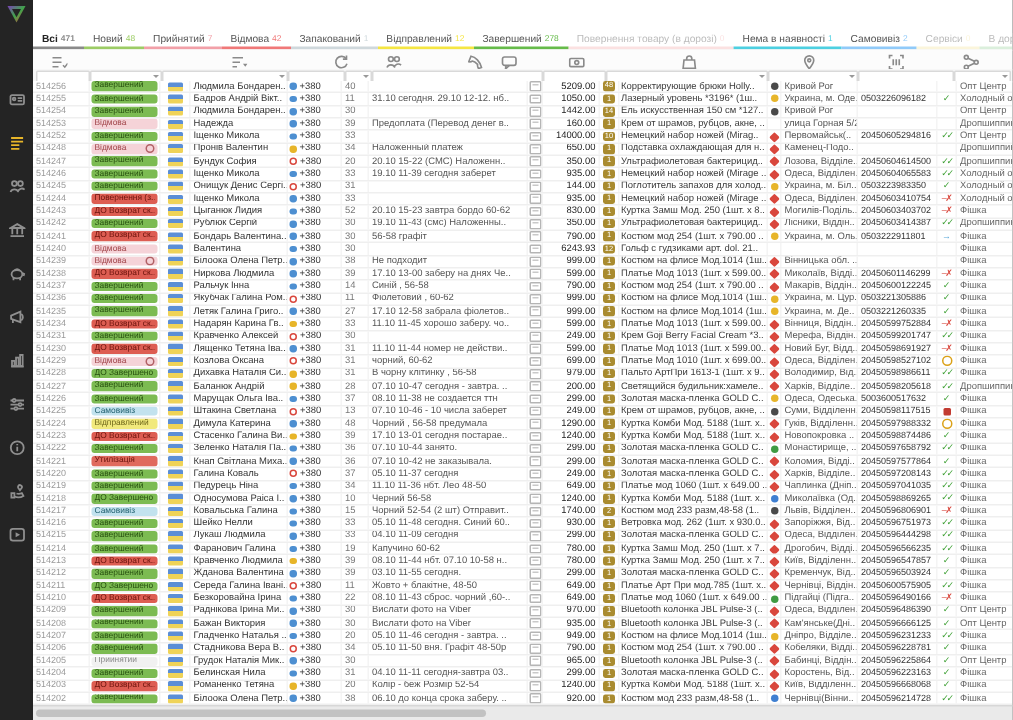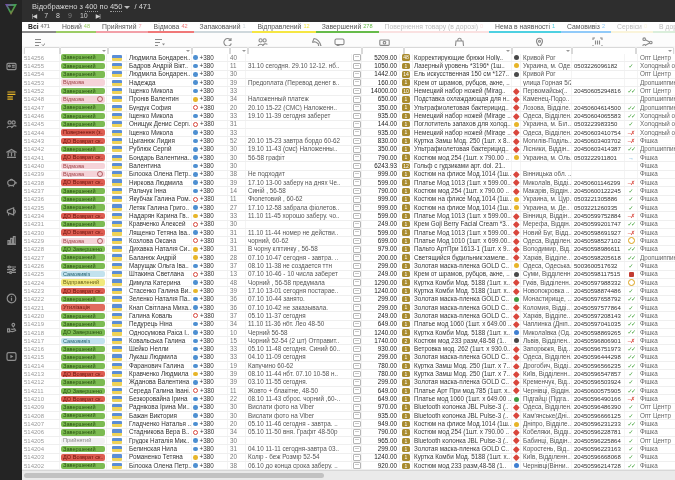--- a/index.html
+++ b/index.html
@@ -88,39 +88,20 @@
   .ts-truck{color:#58a7d8;font-weight:bold;}
   .c-source{color:#666;padding-left:2px;border-right:none;}
   
   .footer{position:absolute;left:22px;right:0;bottom:0;height:9px;background:#eaeaea;border-top:1px solid #d7d7d7;}
   .thumb{position:absolute;left:2px;top:2px;height:5px;width:300px;background:#c2c2c2;border-radius:3px;}
 </style>
 </head>
 <body>
 
 <div id="app">
-  <div class="topbar">
-    <div class="shown">
-      <span>Відображено з</span>
-      <b>400</b>
-      <span>по</span>
-      <b>450</b><span class="caret-dn"></span>
-      <span>/ 471</span>
-    </div>
-    <div class="pager">
-      <span class="nav">|◀</span>
-      <span style="display:flex;gap:8px;">
-          <span class="pg">7</span>
-          <span class="pg">8</span>
-          <span class="pg cur">9</span>
-          <span class="pg">10</span>
-        </span>
-      <span class="nav">▶|</span>
-    </div>
-  </div>
 
   <div class="sidebar">
     <svg class="logo" viewBox="0 0 14 13">
       <defs>
           <linearGradient id="lg" x1="0" y1="0" x2="1" y2="1">
         <stop offset="0" stop-color="#7b3fb8"></stop>
             <stop offset=".5" stop-color="#3fa54a"></stop>
             <stop offset="1" stop-color="#e0483c"></stop>
       </linearGradient>
         </defs>

